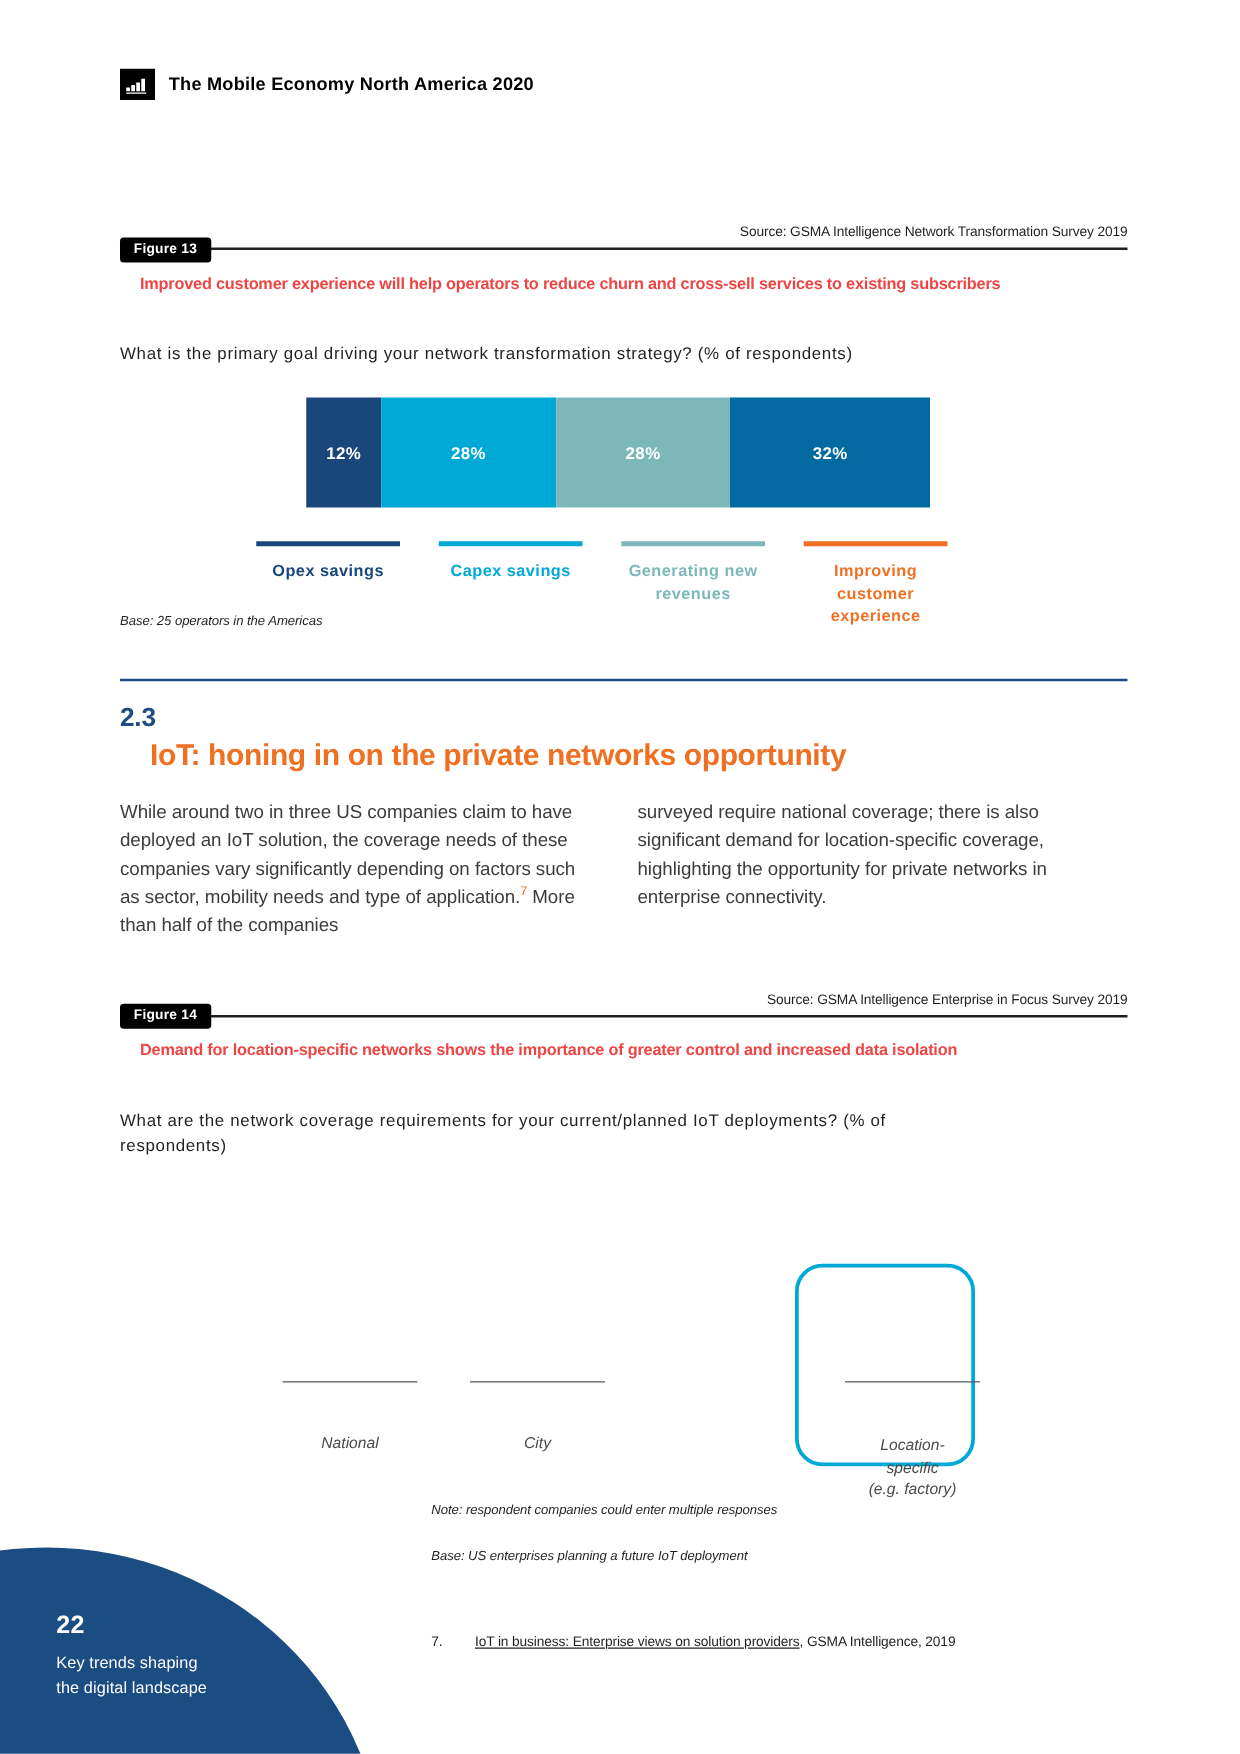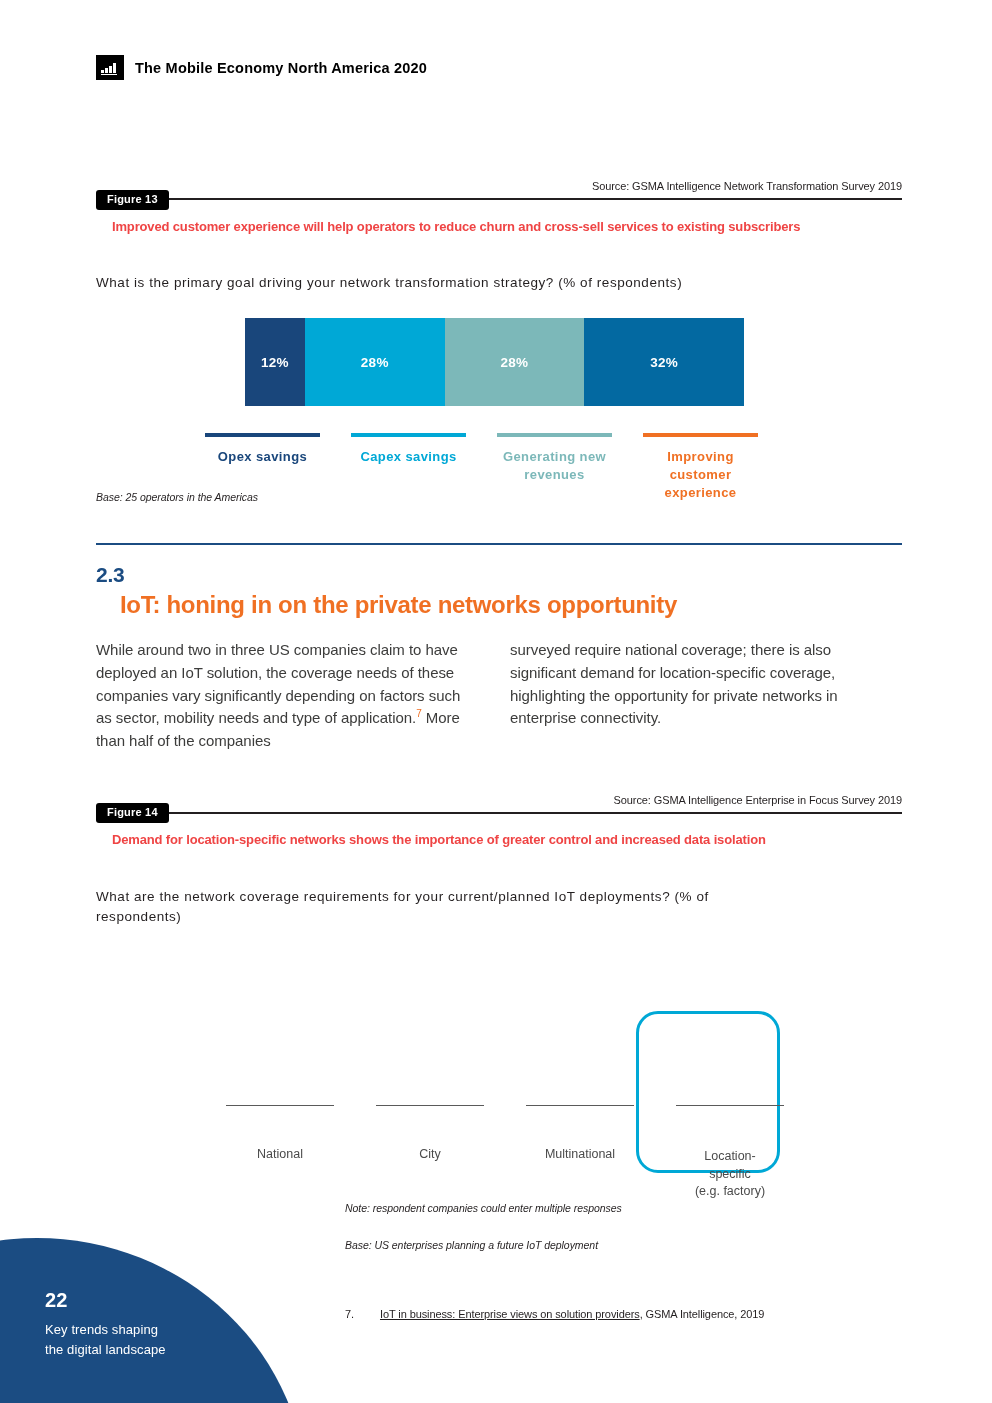--- a/index.html
+++ b/index.html
@@ -201,20 +201,21 @@
     line-height: 0;
   }
 
   
   #fig14-chart {
     position: absolute;
     left: 205px;
     top: 950px;
     width: 600px;
     height: 230px;
+    font-style: italic;
   }
   #fig14-chart .col {
     position: absolute;
     top: 0;
     width: 150px;
     height: 230px;
   }
   #fig14-chart .col-0 { left: 0px; }
   #fig14-chart .col-1 { left: 150px; }
   #fig14-chart .col-2 { left: 300px; }
@@ -376,25 +377,20 @@
   <div class="col col-0">
     <div class="bar" style="height:155px;">50%</div>
     <div class="baseline"></div>
     <div class="cat">National</div>
   </div>
   <div class="col col-1">
     <div class="bar" style="height:143px;">46%</div>
     <div class="baseline"></div>
     <div class="cat">City</div>
   </div>
-  <div class="col col-2">
-    <div class="bar" style="height:103px;">33%</div>
-    <div class="baseline"></div>
-    <div class="cat">Multinational</div>
-  </div>
   <div class="col col-3">
     <div class="bar" style="height:72px;">23%</div>
     <div class="baseline"></div>
     <div class="cat tall">
       <div>Location-</div>
       <div>specific</div>
       <div>(e.g. factory)</div>
     </div>
   </div>
 </div>

